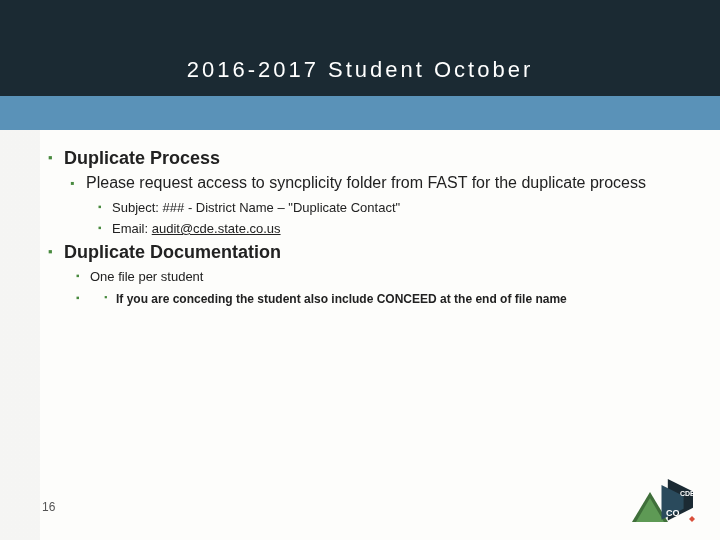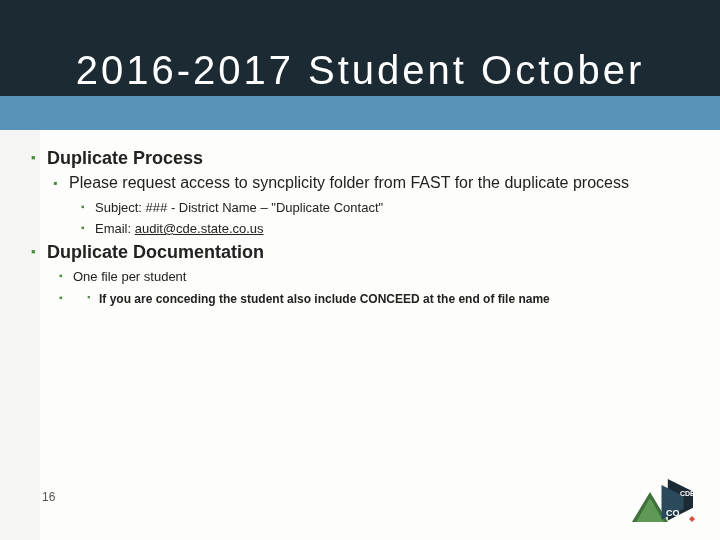--- a/index.html
+++ b/index.html
@@ -13,25 +13,25 @@
   }
   .title-band {
     position: absolute; left: 0; top: 0; width: 100%; height: 130px;
     background: linear-gradient(#1b2a33 0 96px, #5a92b8 96px 100%);
     display: flex; align-items: center; justify-content: center;
     padding-top: 10px;
   }
   .title-band h1 {
     color: #fff; letter-spacing: 3px;
     font-weight: 400;
-    font-size: 40px;
+    font-size: 22px;
     font-family: Arial, Helvetica, sans-serif;
   }
   .content {
-    position: absolute; left: 31px; right: 24px; top: 148px;
+    position: absolute; left: 48px; right: 24px; top: 148px;
   }
   ul { list-style: none; }
   .b1 > li { position: relative; padding-left: 16px; margin-bottom: 4px; }
   .b1 > li::before { content: "▪"; color: #488a3e; position: absolute; left: 0; top: 2px; font-size: 13px; }
   .b1-label { font-weight: 700; font-size: 18px; color: #222; }
   .b2 { margin-top: 4px; margin-left: 6px; }
   .b2 > li { position: relative; padding-left: 16px; margin-bottom: 3px; }
   .b2 > li::before { content: "▪"; color: #488a3e; position: absolute; left: 0; top: 3px; font-size: 12px; }
   .b2-label { font-size: 16px; color: #222; line-height: 1.3; }
   .b3 { margin-top: 4px; margin-left: 12px; }
@@ -40,21 +40,21 @@
   .b3-label { font-size: 13px; color: #222; line-height: 1.4; }
   .b4 { margin-top: 3px; margin-left: 14px; }
   .b4 > li { position: relative; padding-left: 12px; margin-bottom: 2px; }
   .b4 > li::before { content: "▪"; color: #488a3e; position: absolute; left: 0; top: 3px; font-size: 9px; }
   .b4-label { font-size: 12px; color: #222; line-height: 1.4; font-weight: bold; }
   .uline { text-decoration: underline; }
   .footer {
     position: absolute; left: 0; bottom: 0; width: 100%; height: 64px;
     display: flex; align-items: center;
   }
-  .page-num { position: absolute; left: 42px; bottom: 36px; font-size: 12px; color: #555; }
+  .page-num { position: absolute; left: 42px; bottom: 26px; font-size: 12px; color: #555; }
   .footer-text { position: absolute; left: 110px; bottom: 24px; font-size: 12.5px; color: #222; }
   .footer-text .uline { text-decoration: underline; }
   .logo { position: absolute; right: 18px; bottom: 10px; width: 72px; height: 54px; }
 </style>
 </head>
 <body>
 
 <div class="slide">
 
   <div class="title-band">

